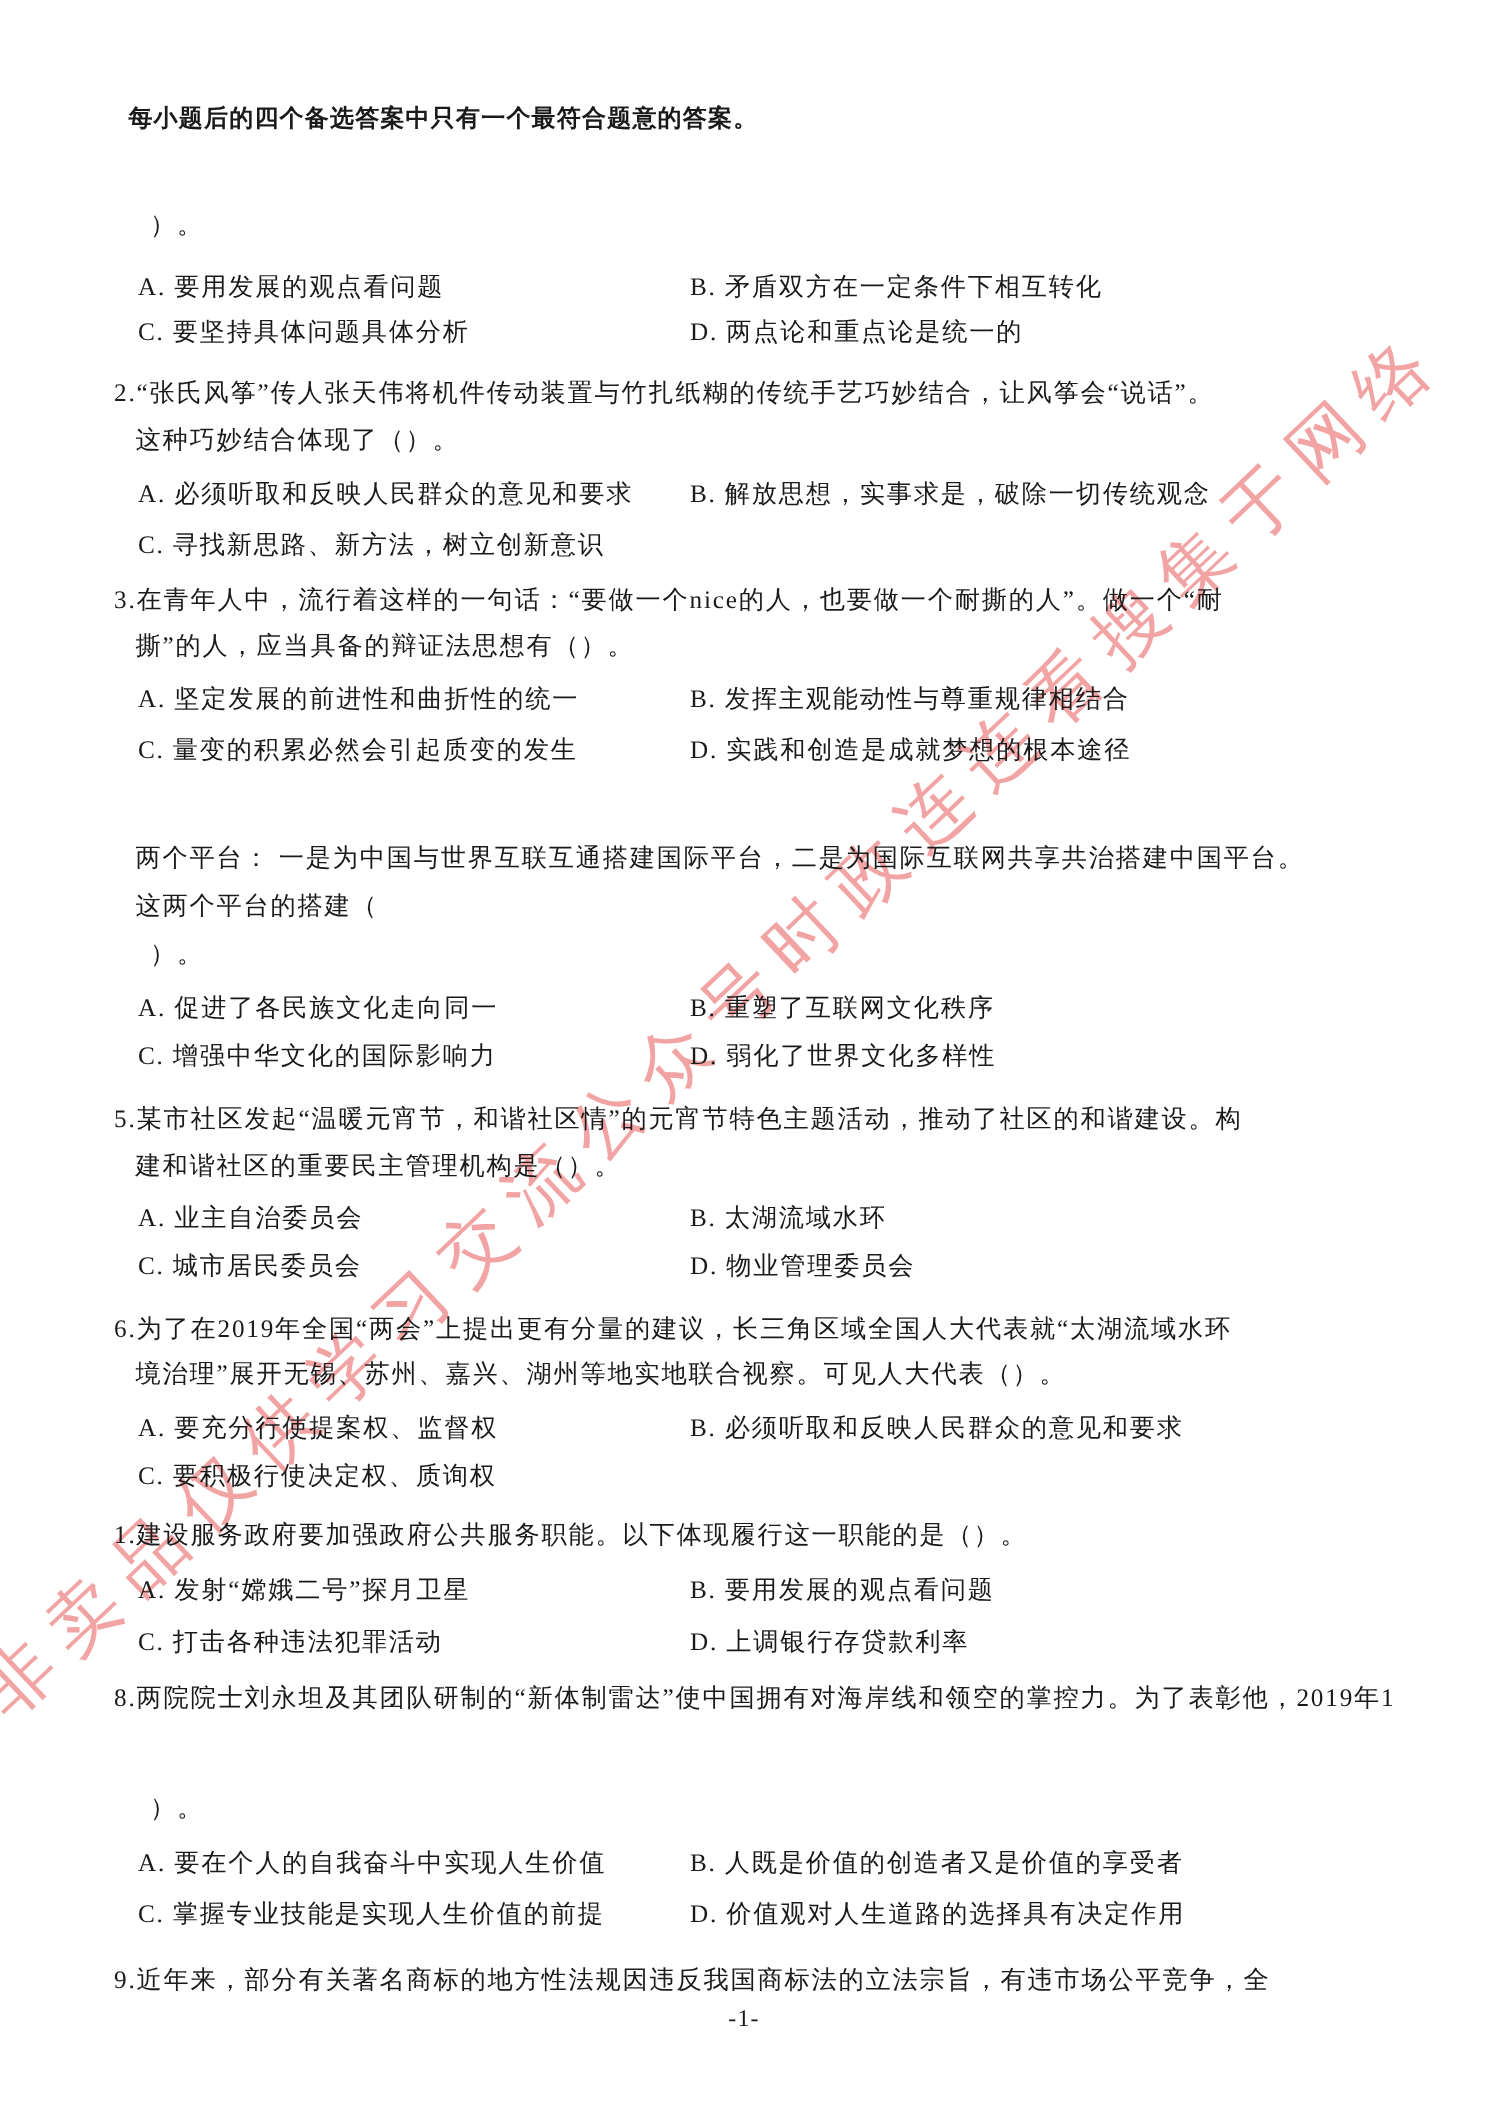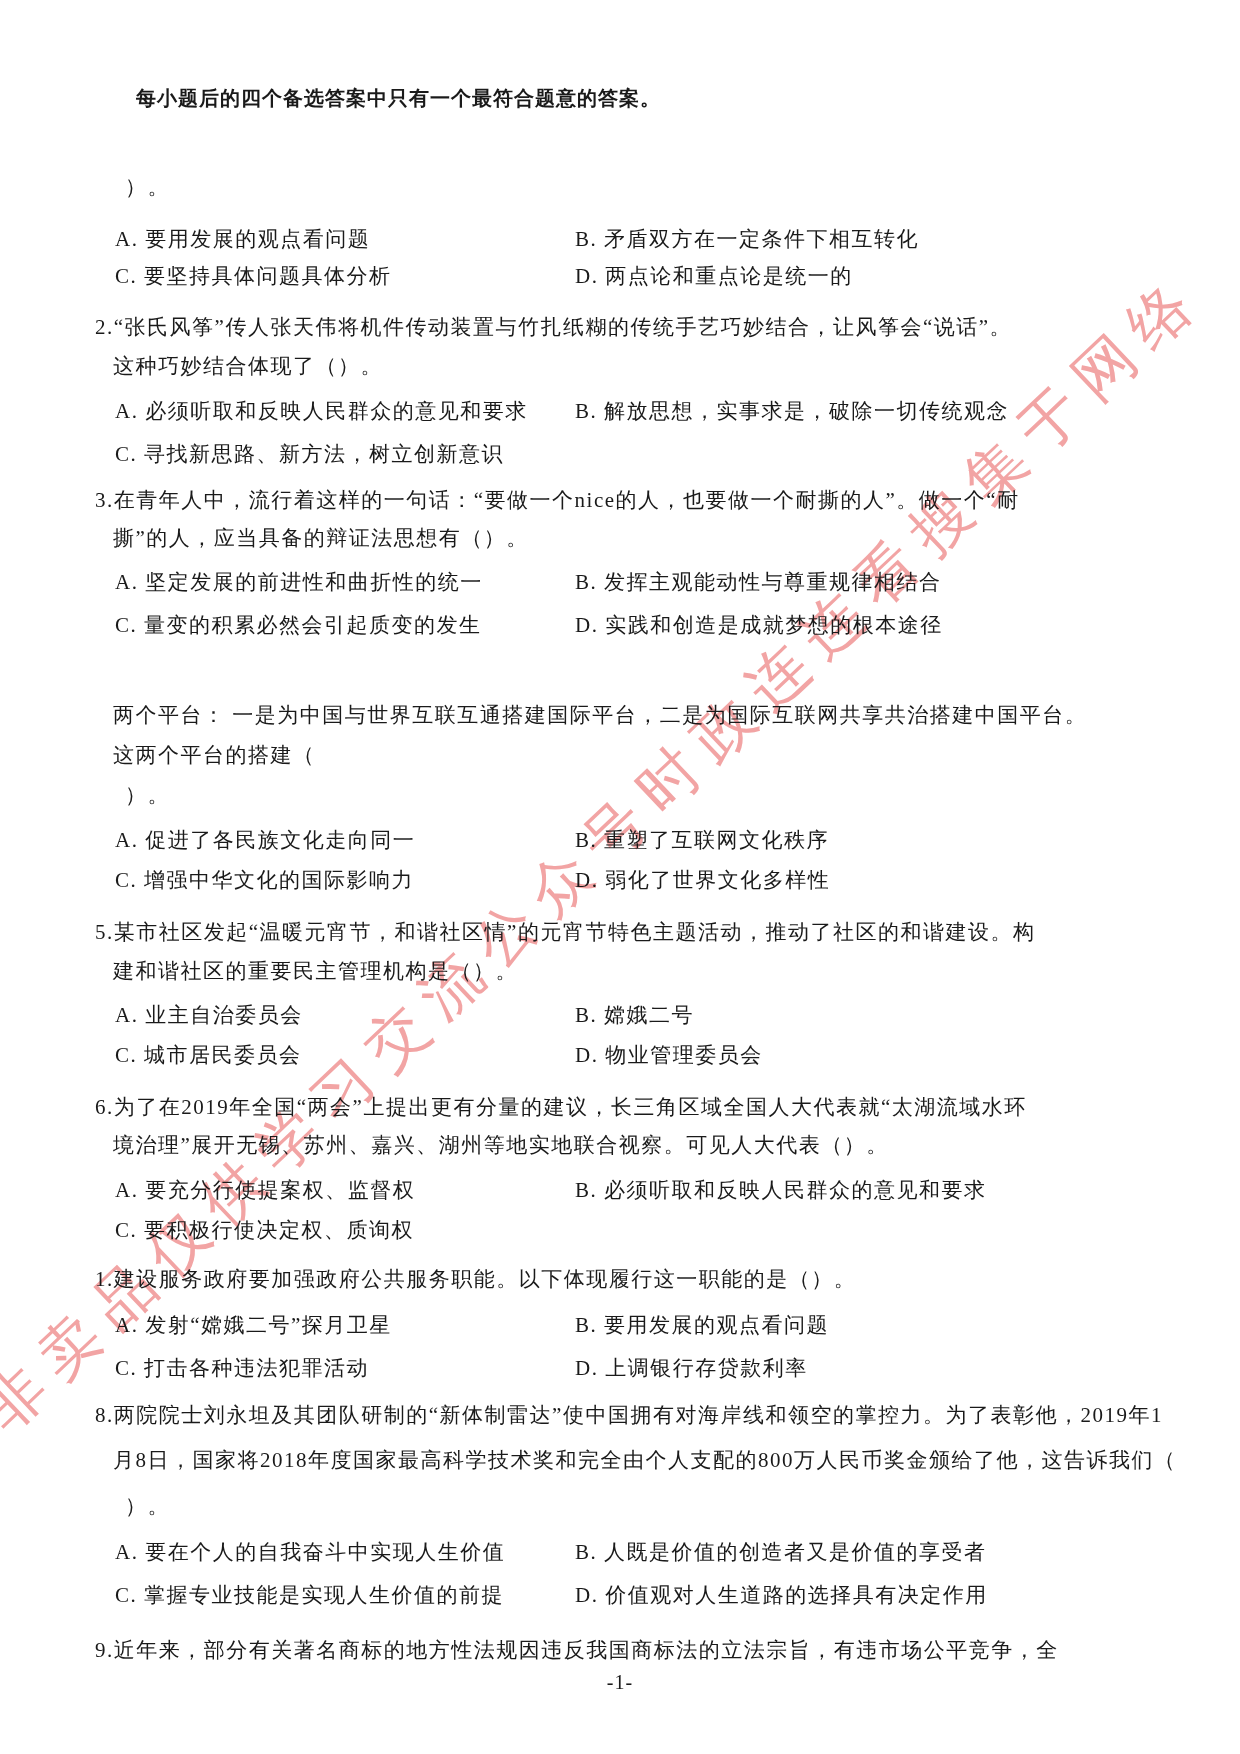--- a/index.html
+++ b/index.html
@@ -20,21 +20,20 @@
     font-size:21px;
     letter-spacing:1.5px;
     color:#1a1a1a;
     z-index:2;
   }
   .hdr {
     font-family:"Liberation Sans","DejaVu Sans",sans-serif;
     font-weight:bold;
     font-size:20px;
     letter-spacing:1px;
-    margin-left:29px;
   }
   .wm {
     position:absolute;
     left:593px; top:853px;
     transform:translate(-50%,-50%) rotate(-43.4deg);
     transform-origin:center center;
     white-space:nowrap;
     font-size:60px;
     letter-spacing:15px;
     color:#f2a4a4;
@@ -83,38 +82,37 @@
   <div class="ln" style="left:113px;top:741px">这两个平台的搭建（</div>
   <div class="ln" style="left:125px;top:781px">）。</div>
   <div class="ln" style="left:115px;top:826px">A. 促进了各民族文化走向同一</div>
   <div class="ln" style="left:575px;top:826px">B. 重塑了互联网文化秩序</div>
   <div class="ln" style="left:115px;top:866px">C. 增强中华文化的国际影响力</div>
   <div class="ln" style="left:575px;top:866px">D. 弱化了世界文化多样性</div>
 
   <div class="ln" style="left:95px;top:918px">5.某市社区发起“温暖元宵节，和谐社区情”的元宵节特色主题活动，推动了社区的和谐建设。构</div>
   <div class="ln" style="left:113px;top:957px">建和谐社区的重要民主管理机构是（）。</div>
   <div class="ln" style="left:115px;top:1001px">A. 业主自治委员会</div>
-  <div class="ln" style="left:575px;top:1001px">B. 嫦娥二号</div>
+  <div class="ln" style="left:575px;top:1001px">B. 太湖流域水环</div>
   <div class="ln" style="left:115px;top:1041px">C. 城市居民委员会</div>
   <div class="ln" style="left:575px;top:1041px">D. 物业管理委员会</div>
 
   <div class="ln" style="left:95px;top:1093px">6.为了在2019年全国“两会”上提出更有分量的建议，长三角区域全国人大代表就“太湖流域水环</div>
   <div class="ln" style="left:113px;top:1131px">境治理”展开无锡、苏州、嘉兴、湖州等地实地联合视察。可见人大代表（）。</div>
   <div class="ln" style="left:115px;top:1176px">A. 要充分行使提案权、监督权</div>
   <div class="ln" style="left:575px;top:1176px">B. 必须听取和反映人民群众的意见和要求</div>
   <div class="ln" style="left:115px;top:1216px">C. 要积极行使决定权、质询权</div>
 
   <div class="ln" style="left:95px;top:1265px">1.建设服务政府要加强政府公共服务职能。以下体现履行这一职能的是（）。</div>
   <div class="ln" style="left:115px;top:1311px">A. 发射“嫦娥二号”探月卫星</div>
   <div class="ln" style="left:575px;top:1311px">B. 要用发展的观点看问题</div>
   <div class="ln" style="left:115px;top:1354px">C. 打击各种违法犯罪活动</div>
   <div class="ln" style="left:575px;top:1354px">D. 上调银行存贷款利率</div>
 
   <div class="ln" style="left:95px;top:1401px">8.两院院士刘永坦及其团队研制的“新体制雷达”使中国拥有对海岸线和领空的掌控力。为了表彰他，2019年1</div>
-  <div class="ln" style="left:113px;top:1446px">月8日，国家将2018年度国家最高科学技术奖和完全由个人支配的800万人民币奖金颁给了他，这告诉我们（</div>
   <div class="ln" style="left:125px;top:1492px">）。</div>
   <div class="ln" style="left:115px;top:1538px">A. 要在个人的自我奋斗中实现人生价值</div>
   <div class="ln" style="left:575px;top:1538px">B. 人既是价值的创造者又是价值的享受者</div>
   <div class="ln" style="left:115px;top:1581px">C. 掌握专业技能是实现人生价值的前提</div>
   <div class="ln" style="left:575px;top:1581px">D. 价值观对人生道路的选择具有决定作用</div>
 
   <div class="ln" style="left:95px;top:1636px">9.近年来，部分有关著名商标的地方性法规因违反我国商标法的立法宗旨，有违市场公平竞争，全</div>
 
   <div class="pg" style="top:1671px">-1-</div>
 

